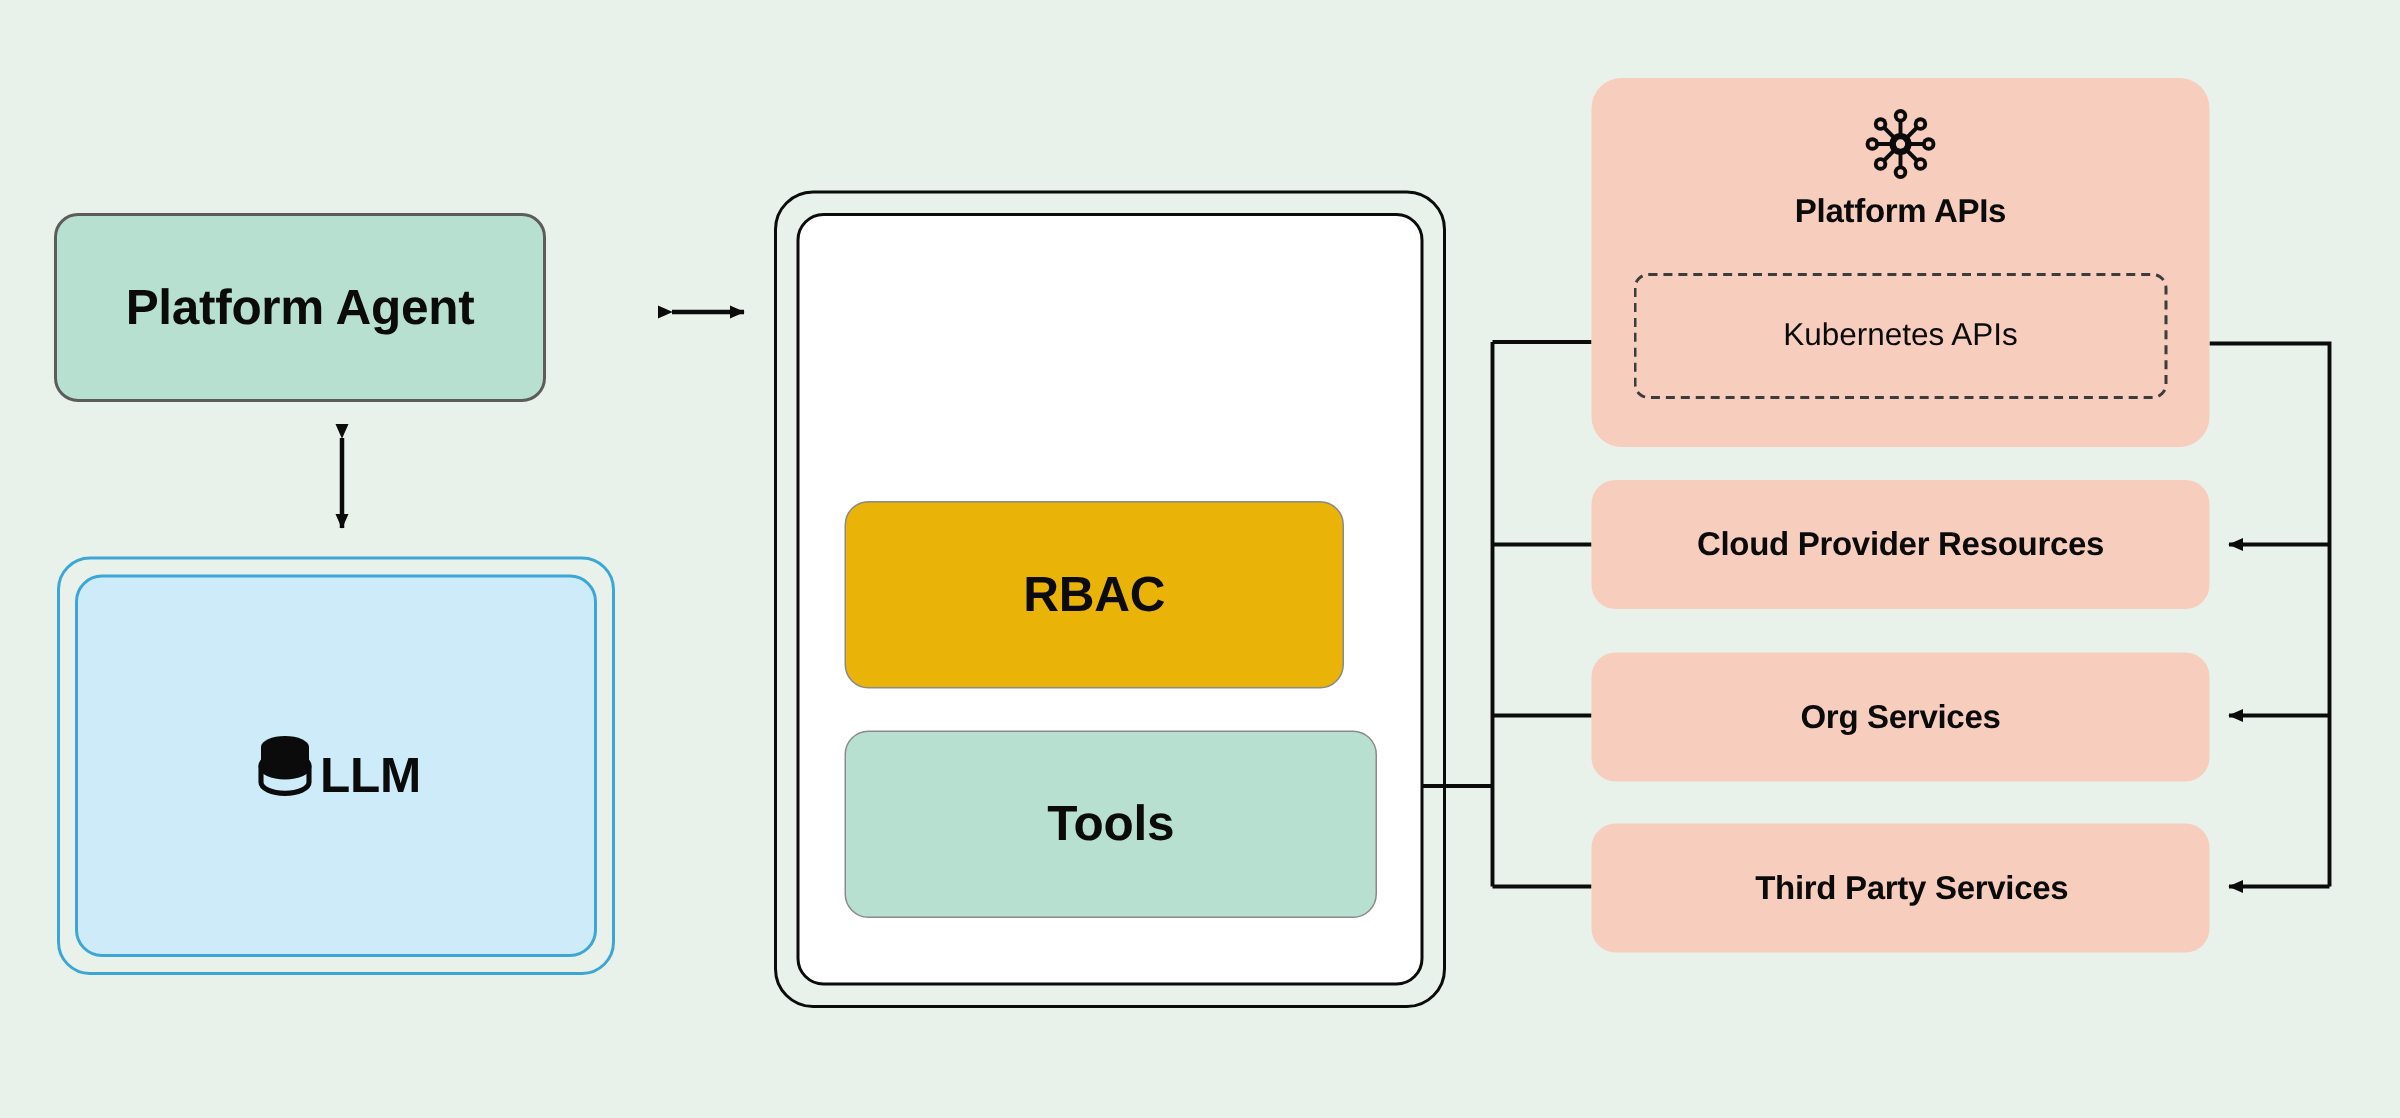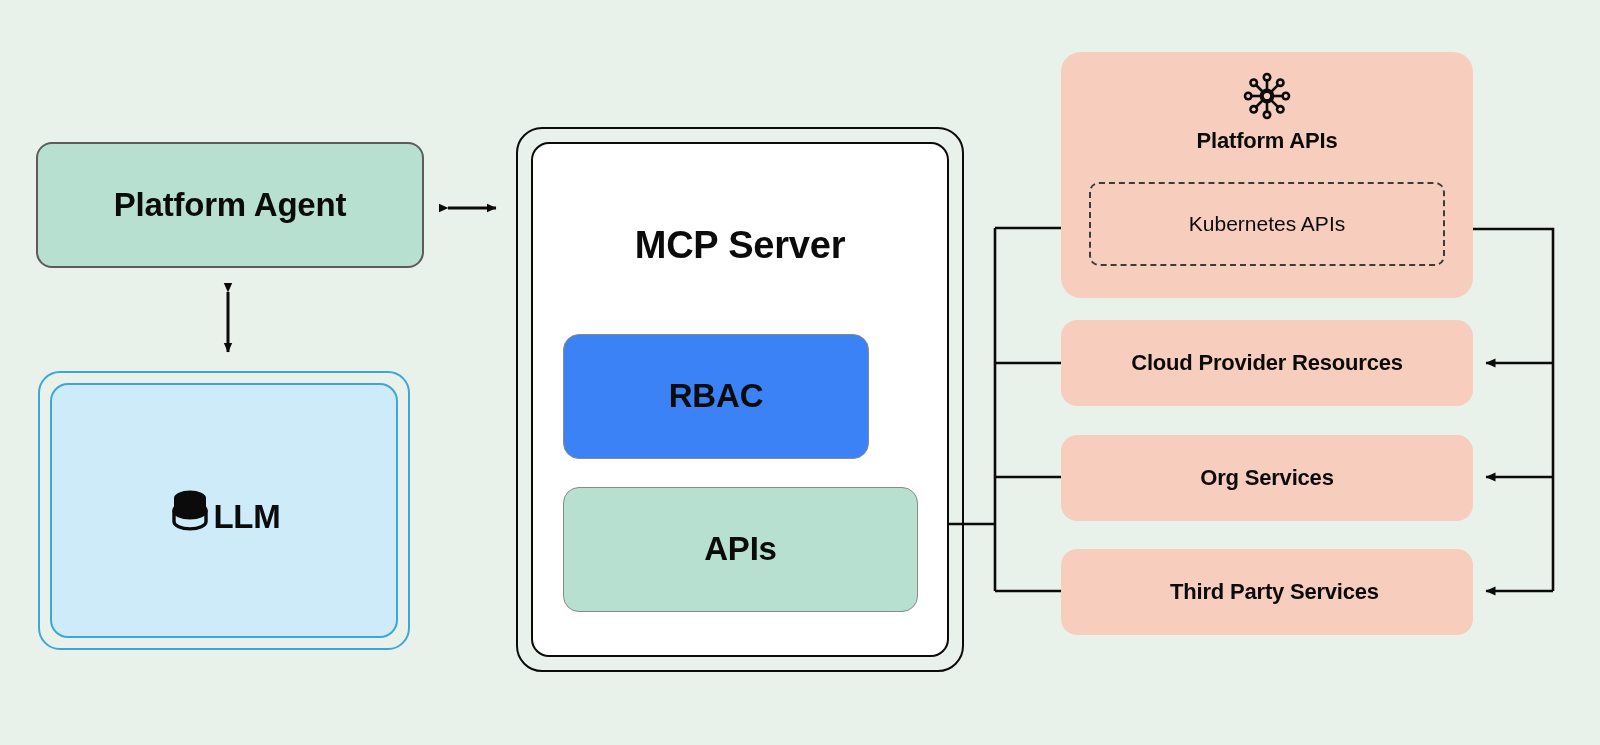--- a/index.html
+++ b/index.html
@@ -34,21 +34,21 @@
     font-weight: bold;
     color: #0b0b0b;
     line-height: 1.18;
     letter-spacing: -0.2px;
   }
 
   
   #platform-agent {
     left: 36px;
     top: 142px;
-    width: 388px;
+    width: 328px;
     height: 126px;
     background: #b8e0d0;
     border: 2px solid #5c5c5c;
     border-radius: 16px;
   }
   #platform-agent .node-label {
     font-size: 33px;
   }
 
   #llm-outer {
@@ -105,23 +105,23 @@
     width: 418px;
     height: 80px;
   }
   #mcp-title .node-label {
     font-size: 38px;
   }
 
   #rbac-box {
     left: 563px;
     top: 334px;
-    width: 306px;
+    width: 333px;
     height: 125px;
-    background: #3b82f6;
+    background: #eab308;
     border: 1.5px solid #8a8a8a;
     border-radius: 16px;
   }
   #rbac-box .node-label {
     font-size: 33px;
   }
 
   #tools-box {
     left: 563px;
     top: 487px;
@@ -265,30 +265,27 @@
         <path d="M7,9 L7,21 C7,25.1 14.2,28.4 23,28.4 C31.8,28.4 39,25.1 39,21 L39,9 Z" fill="#0b0b0b"></path>
         <ellipse cx="23" cy="21.5" rx="16" ry="7.4" fill="none" stroke="#0b0b0b" stroke-width="3.4"></ellipse>
         <path d="M7,21.5 L7,32.5 C7,36.6 14.2,39.9 23,39.9 C31.8,39.9 39,36.6 39,32.5 L39,21.5" fill="none" stroke="#0b0b0b" stroke-width="3.4"></path>
       </svg>
     </span>
     <span class="node-label">LLM</span>
   </div>
 
   <div class="node" id="mcp-outer"></div>
   <div class="node" id="mcp-inner"></div>
-  <div class="node" id="mcp-title">
-    <span class="node-label">MCP Server</span>
-  </div>
 
   <div class="node" id="rbac-box">
     <span class="node-label">RBAC</span>
   </div>
 
   <div class="node" id="tools-box">
-    <span class="node-label">APIs</span>
+    <span class="node-label">Tools</span>
   </div>
 
   <div class="node right-pill" id="cloud-provider-resources">
     <span class="node-label">Cloud Provider Resources</span>
   </div>
 
   <div class="node" id="platform-apis">
     <span class="k8s-icon">
       <svg viewBox="0 0 52 52" xmlns="http://www.w3.org/2000/svg">
         <g stroke="#0b0b0b" stroke-width="2.6" fill="none">

